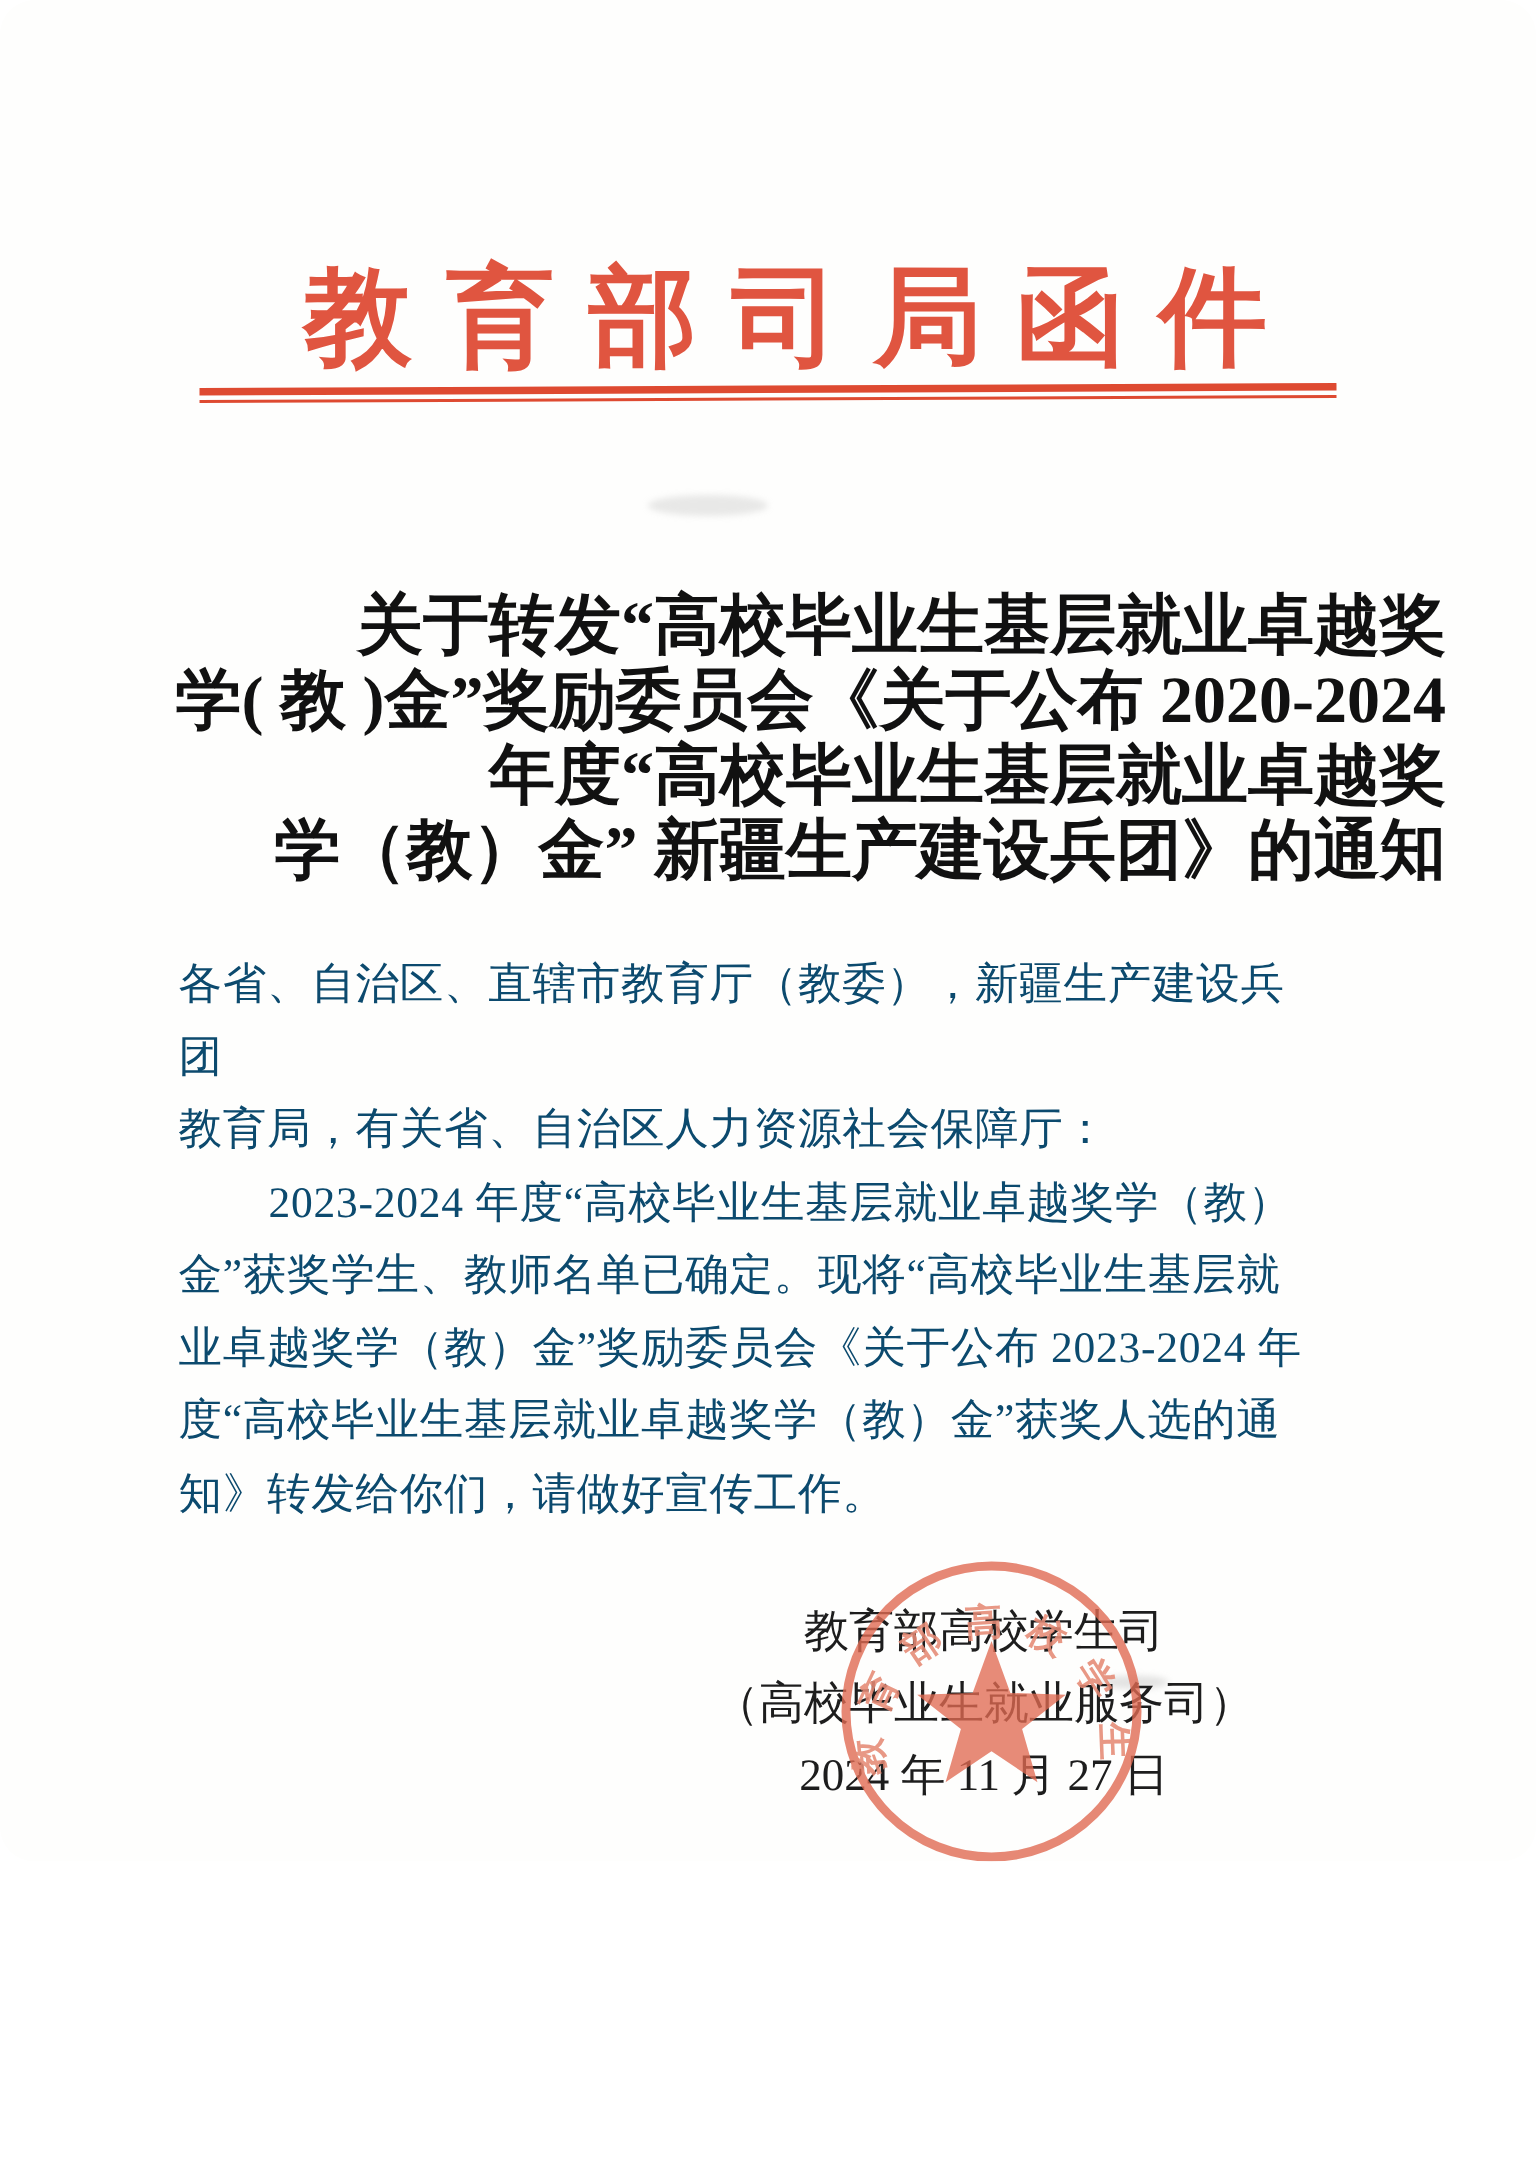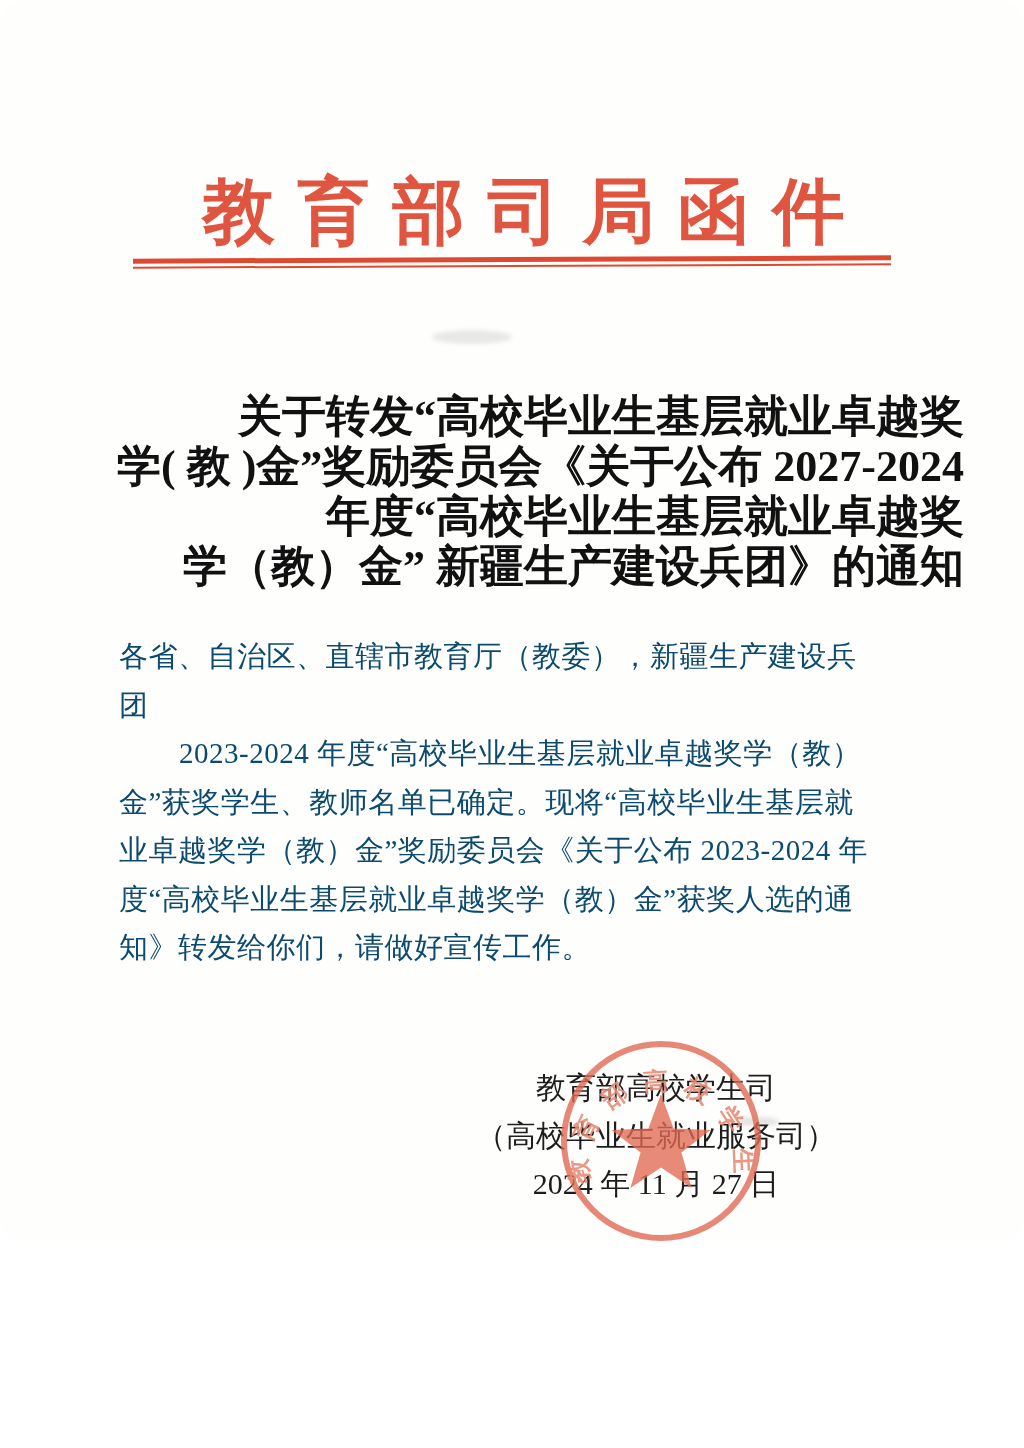--- a/index.html
+++ b/index.html
@@ -98,27 +98,28 @@
   <div class="masthead">教育部司局函件</div>
 
   <div class="rule-group rule-top">
     <div class="rule thick"></div>
     <div class="rule-gap"></div>
     <div class="rule thin"></div>
   </div>
 
   <div class="doc-title">
     <div>关于转发“高校毕业生基层就业卓越奖</div>
-    <div>学( 教 )金”奖励委员会《关于公布 2027-2024</div>
+    <div>学( 教 )金”奖励委员会《关于公布 2020-2024</div>
     <div>年度“高校毕业生基层就业卓越奖</div>
     <div>学（教）金” 新疆生产建设兵团》的通知</div>
   </div>
 
   <div class="body-text">
     <div>各省、自治区、直辖市教育厅（教委），新疆生产建设兵团</div>
+    <div>教育局，有关省、自治区人力资源社会保障厅：</div>
     <div class="indent">2023-2024 年度“高校毕业生基层就业卓越奖学（教）</div>
     <div>金”获奖学生、教师名单已确定。现将“高校毕业生基层就</div>
     <div>业卓越奖学（教）金”奖励委员会《关于公布 2023-2024 年</div>
     <div>度“高校毕业生基层就业卓越奖学（教）金”获奖人选的通</div>
     <div>知》转发给你们，请做好宣传工作。</div>
   </div>
 
   <div class="signature">
     <div>教育部高校学生司</div>
     <div>（高校毕业生就业服务司）</div>

